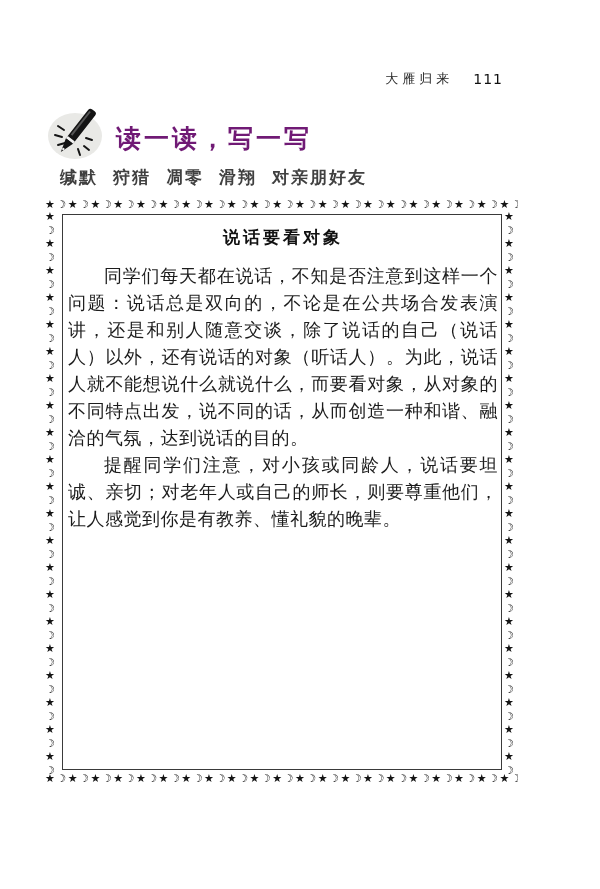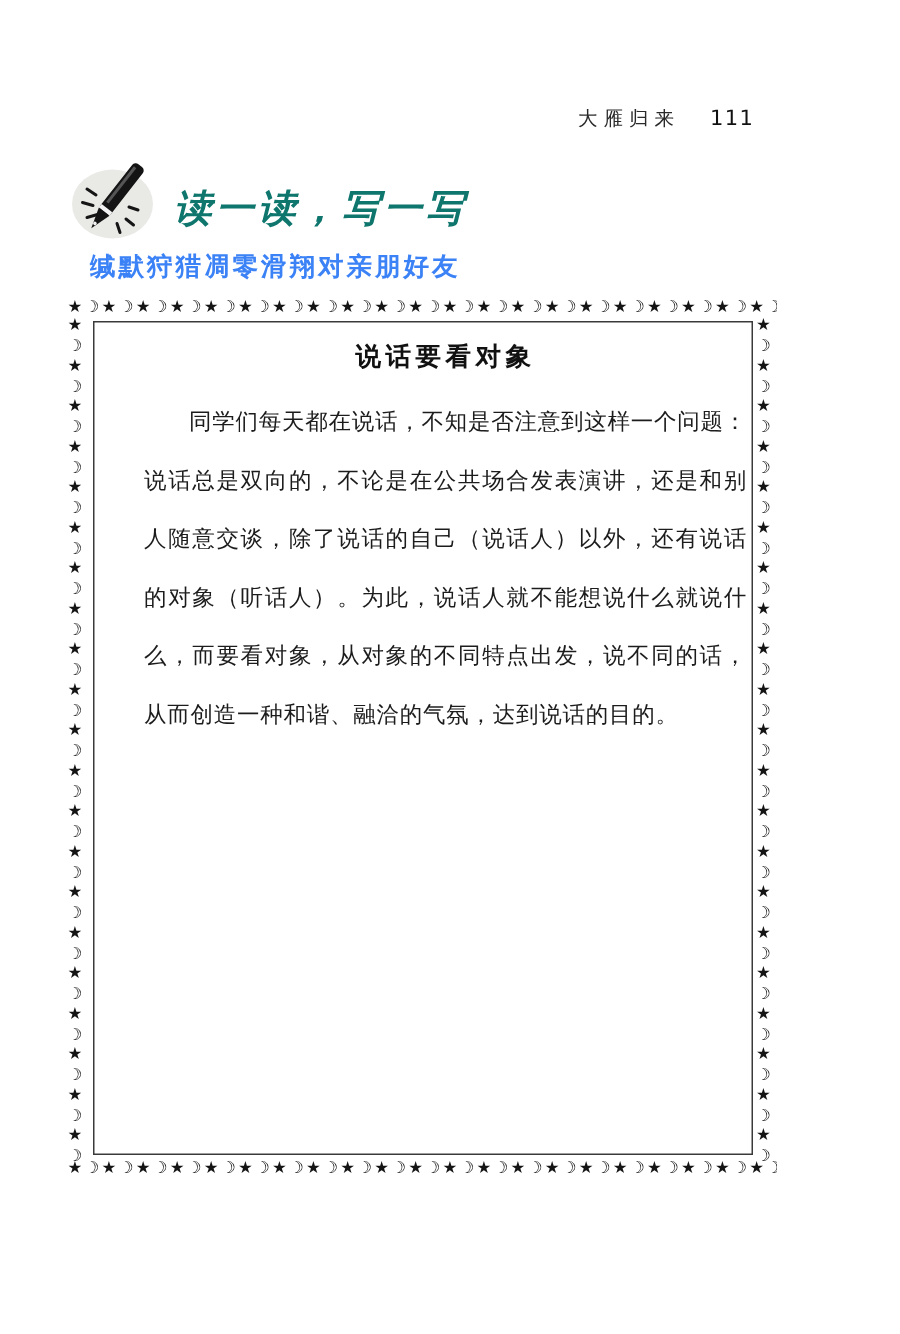--- a/index.html
+++ b/index.html
@@ -34,34 +34,33 @@
     position: absolute;
     top: 104px; left: 42px;
     display: flex; align-items: center;
   }
   .pen-icon-wrap { width: 66px; height: 62px; }
   .section-title {
     font-family: "DejaVu Sans", sans-serif;
     font-size: 25px;
     font-weight: 800;
     letter-spacing: 3px;
-    color: #0f766e;
+    color: #701a75;
     margin-left: 8px;
     margin-top: 6px;
-    font-style: italic;
   }
   
   .word-list {
     position: absolute;
     top: 166px; left: 60px;
     font-size: 17px;
     font-weight: 700;
     letter-spacing: 2px;
-    color: #3b82f6;
-    display: flex; 
+    color: #404040;
+    display: flex; gap: 15px;
     white-space: nowrap;
   }
   
   .orn-box {
     position: absolute;
     left: 45px; top: 198px;
     width: 473px; height: 588px;
     color: #141414;
   }
   .orn-edge {
@@ -88,35 +87,35 @@
   }
   .orn-left { left: 0; }
   .orn-right { right: 0; }
   .inner-rule {
     position: absolute;
     left: 17px; right: 16px; top: 16px; bottom: 16px;
     border: 1px solid #3a3a3a;
   }
   .box-content {
     position: absolute;
-    left: 23px; right: 20px; top: 22px; bottom: 20px; margin-left: 28px;
+    left: 23px; right: 20px; top: 22px; bottom: 20px;
   }
   .box-title {
     font-family: "DejaVu Sans", sans-serif;
     text-align: center;
     font-size: 17px;
     font-weight: 700;
     letter-spacing: 3px;
     color: #111;
     margin-top: 6px;
     margin-bottom: 13px;
   }
   .box-body p {
-    font-size: 15px;
-    line-height: 39px;
+    font-size: 18px;
+    line-height: 27px;
     text-align: justify;
     text-indent: 2em;
     letter-spacing: 0.5px;
     color: #1c1c1c;
   }
 </style>
 </head>
 <body>
 
 <div class="running-head">
@@ -162,15 +161,16 @@
   <div class="orn-edge orn-top">★☽★☽★☽★☽★☽★☽★☽★☽★☽★☽★☽★☽★☽★☽★☽★☽★☽★☽★☽★☽★☽★☽★☽★☽</div>
   <div class="orn-edge orn-bottom">★☽★☽★☽★☽★☽★☽★☽★☽★☽★☽★☽★☽★☽★☽★☽★☽★☽★☽★☽★☽★☽★☽★☽★☽</div>
   <div class="orn-edge orn-left">★☽★☽★☽★☽★☽★☽★☽★☽★☽★☽★☽★☽★☽★☽★☽★☽★☽★☽★☽★☽★☽★☽★☽★☽</div>
   <div class="orn-edge orn-right">★☽★☽★☽★☽★☽★☽★☽★☽★☽★☽★☽★☽★☽★☽★☽★☽★☽★☽★☽★☽★☽★☽★☽★☽</div>
   <div class="inner-rule"></div>
 
   <div class="box-content">
     <div class="box-title">说话要看对象</div>
     <div class="box-body">
       <p>同学们每天都在说话，不知是否注意到这样一个问题：说话总是双向的，不论是在公共场合发表演讲，还是和别人随意交谈，除了说话的自己（说话人）以外，还有说话的对象（听话人）。为此，说话人就不能想说什么就说什么，而要看对象，从对象的不同特点出发，说不同的话，从而创造一种和谐、融洽的气氛，达到说话的目的。</p>
+      <p>提醒同学们注意，对小孩或同龄人，说话要坦诚、亲切；对老年人或自己的师长，则要尊重他们，让人感觉到你是有教养、懂礼貌的晚辈。</p>
     </div>
   </div>
 </div>
 
 </body></html>

